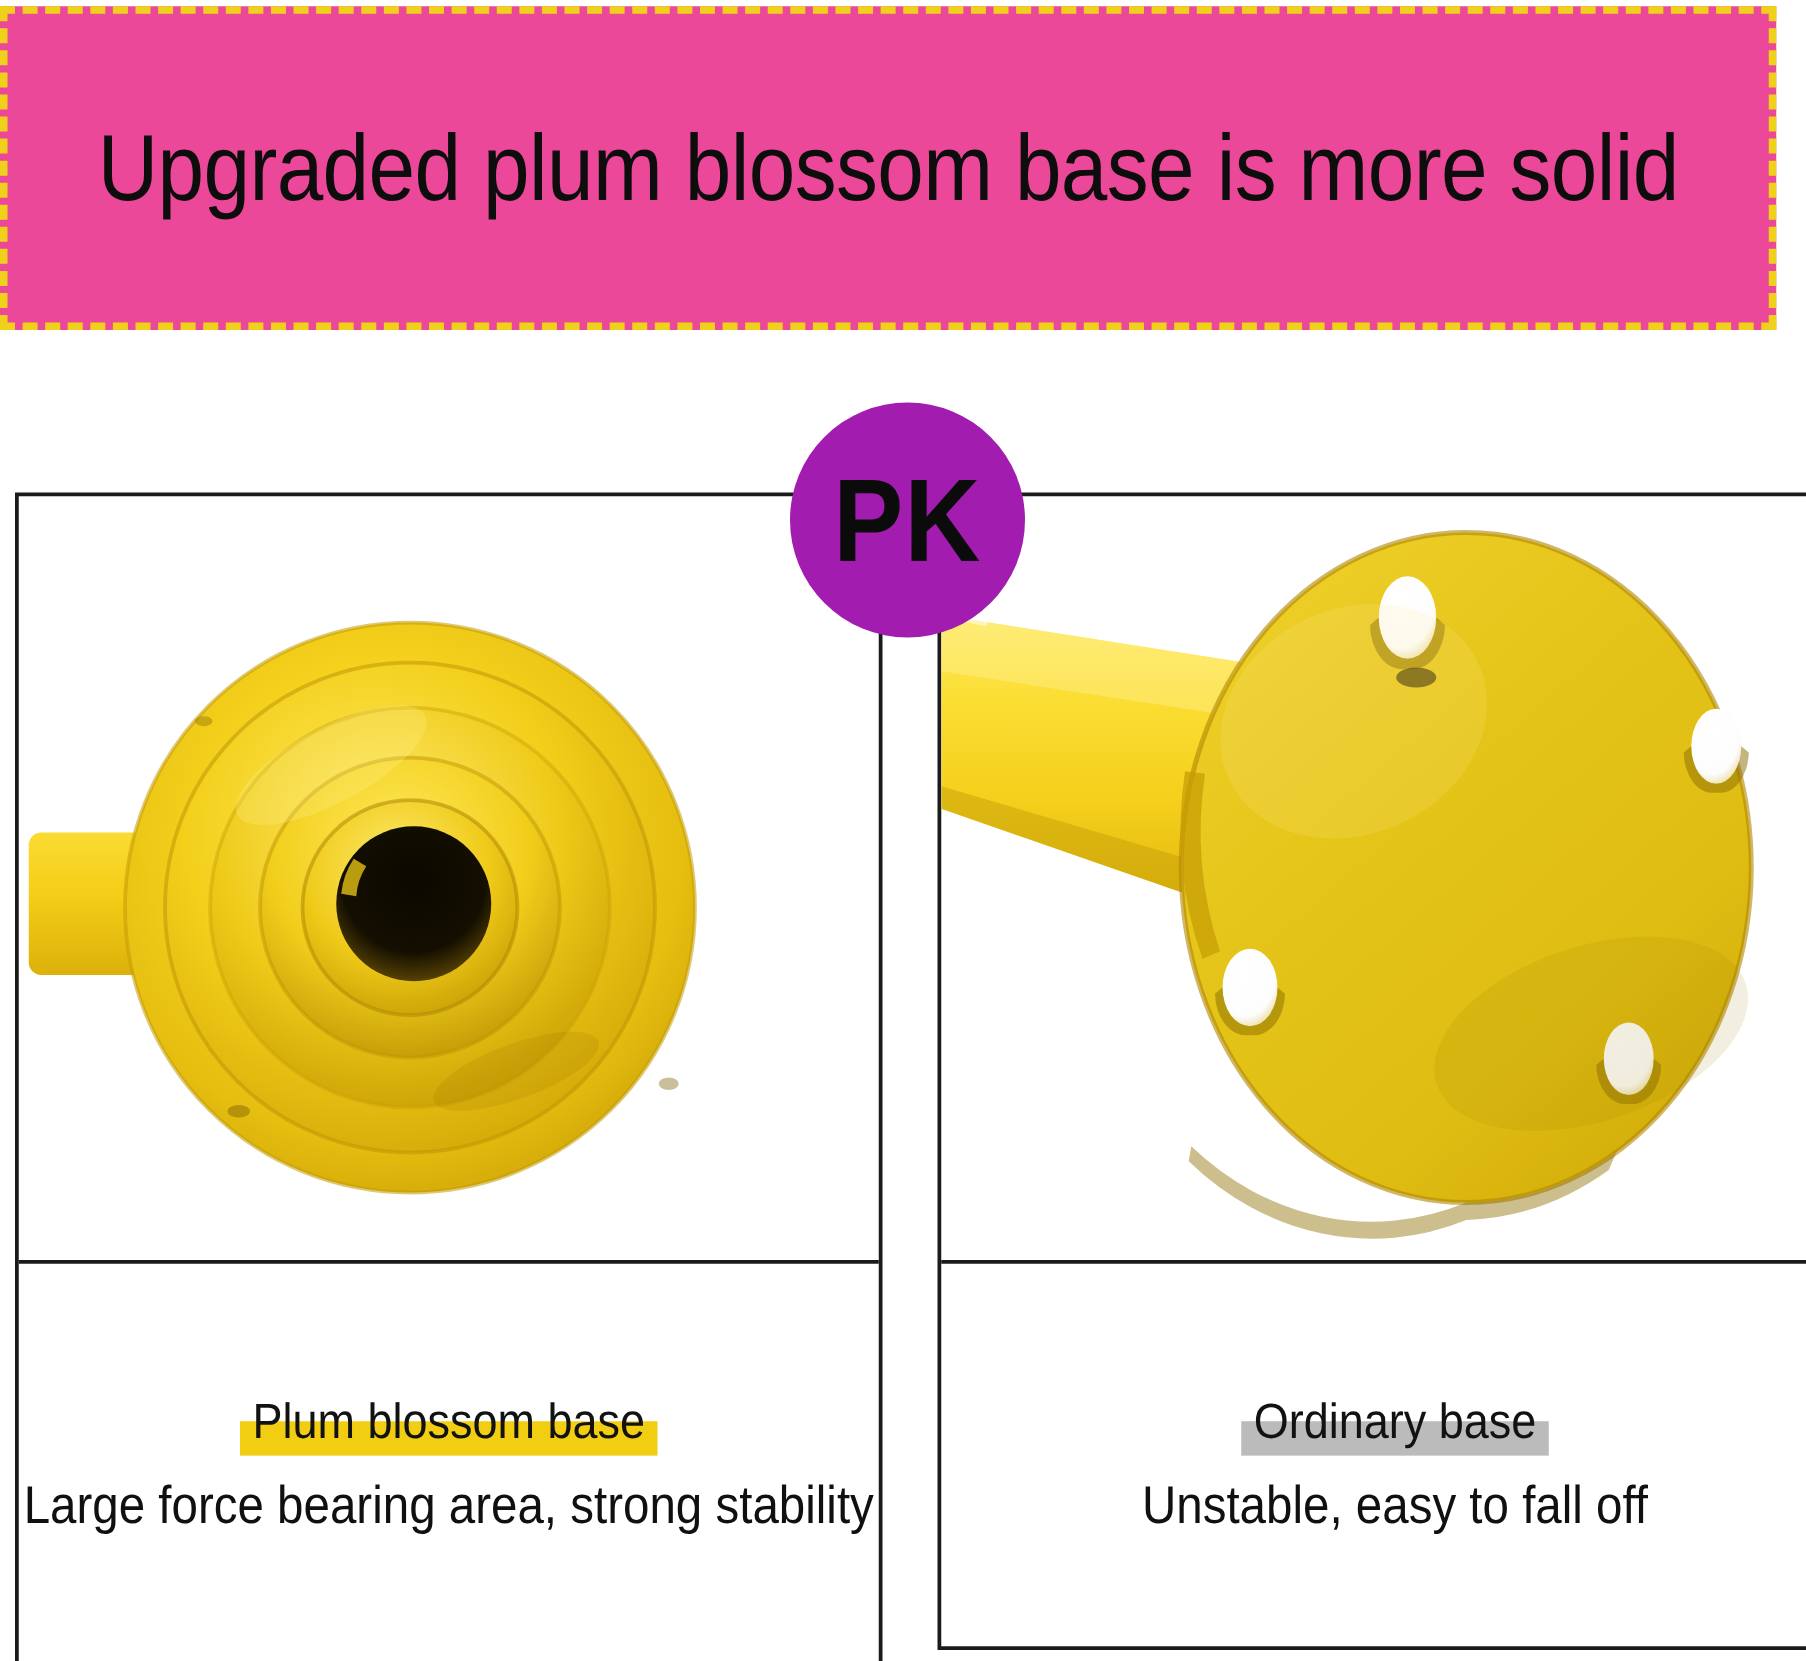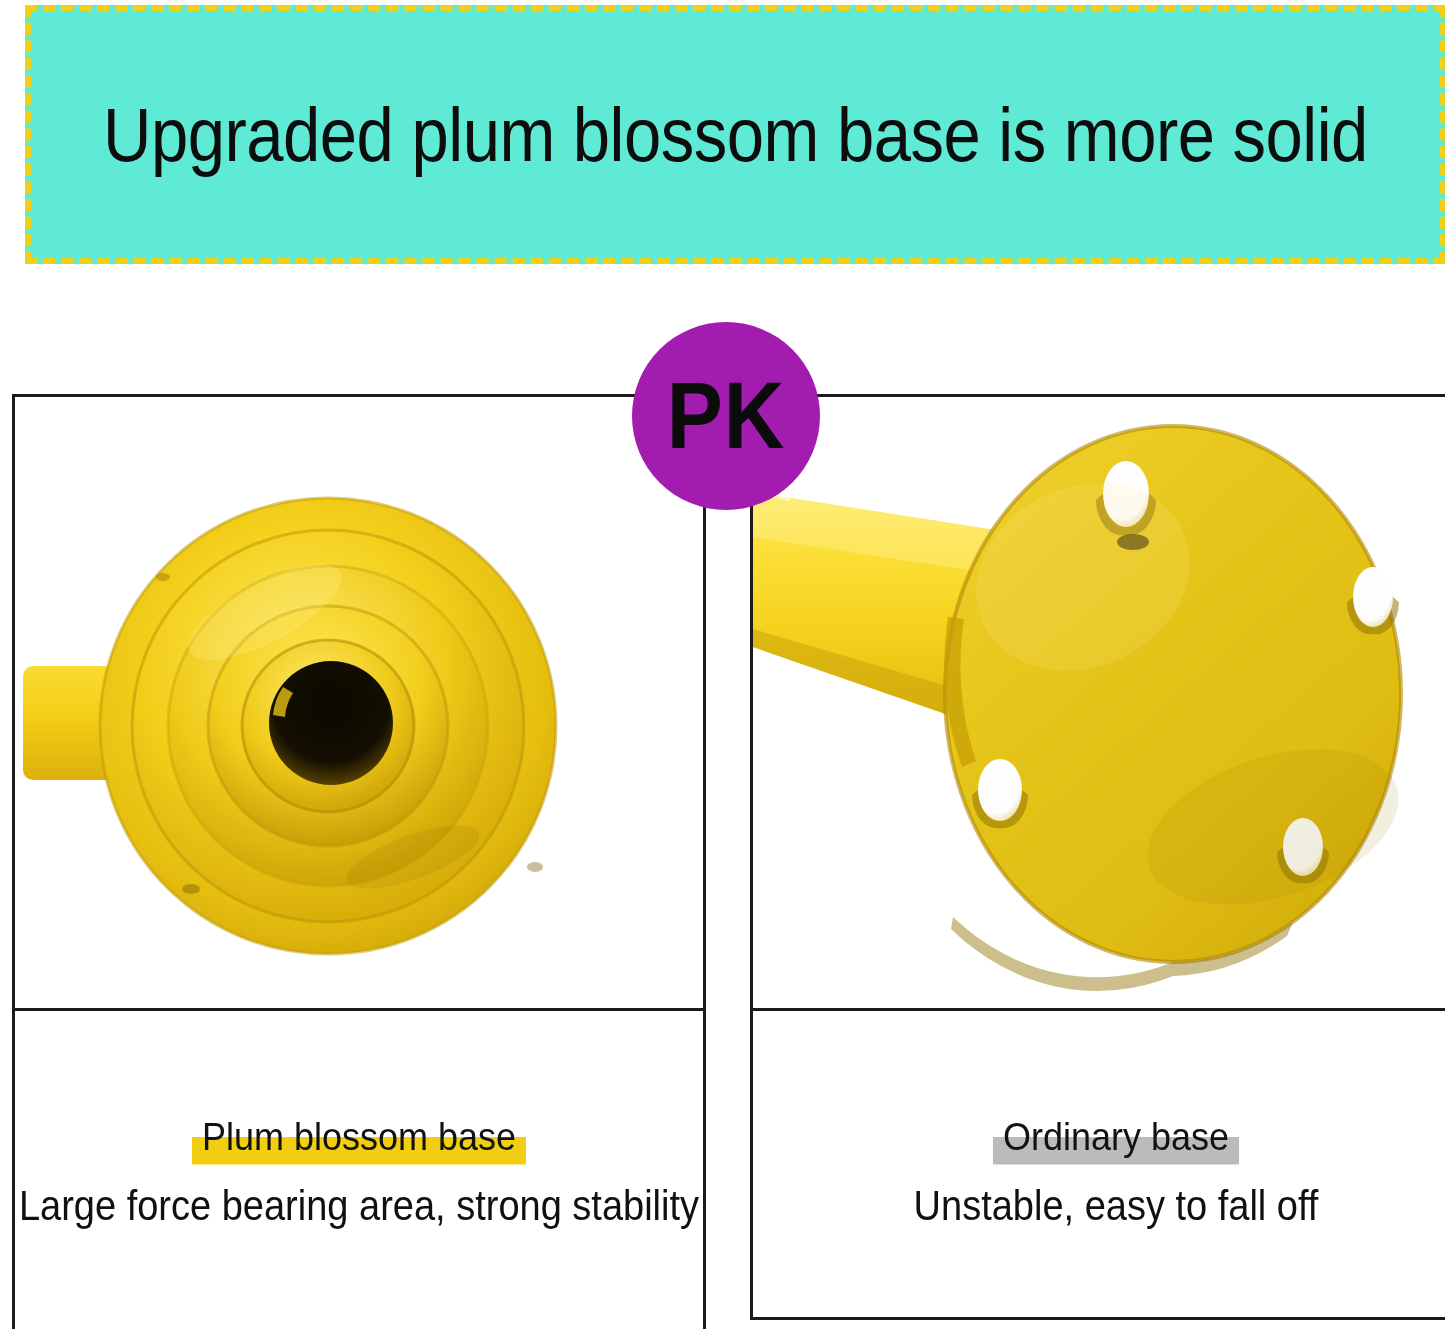--- a/index.html
+++ b/index.html
@@ -1,22 +1,22 @@
 <!DOCTYPE html>
 <html><head>
 <meta charset="utf-8">
 <style>
   html,body{margin:0;padding:0;background:#ffffff;}
   body{width:1445px;height:1329px;position:relative;overflow:hidden;
        font-family:"Liberation Sans",sans-serif;color:#111;}
 
   
   .title-box{
-    position:absolute;left:25px;top:5px;width:1421px;height:259px;
-    border:6px dashed #EFD11B;box-sizing:border-box;background:#5eead4;text-align:right;
+    position:absolute;left:0;top:5px;width:1421px;height:259px;
+    border:6px dashed #EFD11B;box-sizing:border-box;background:#ec4899;text-align:right;
   }
   .title-text{
     position:absolute;left:0;top:0;width:100%;height:100%;
     display:flex;align-items:center;justify-content:center;
     font-size:67px;font-weight:400;letter-spacing:-.5px;
     color:#0d0d0d;white-space:nowrap;
     transform:scaleY(1.12);
   }
 
   

